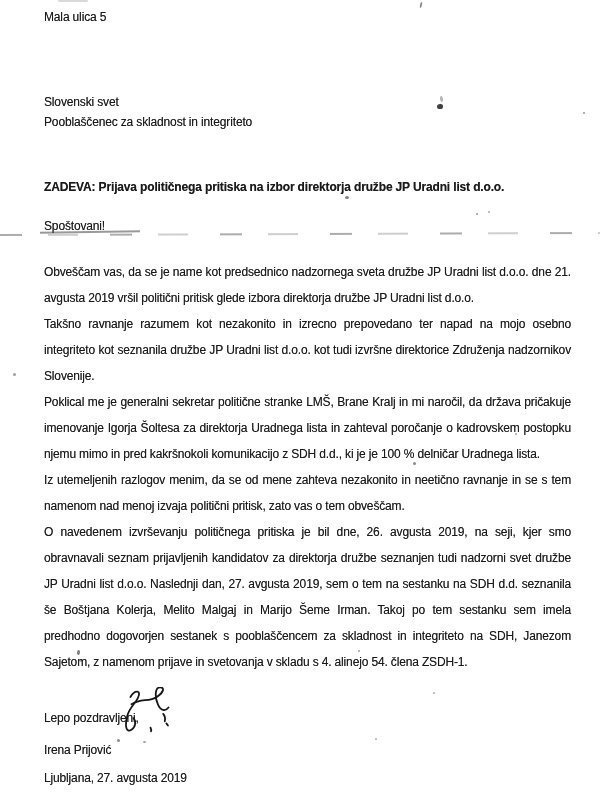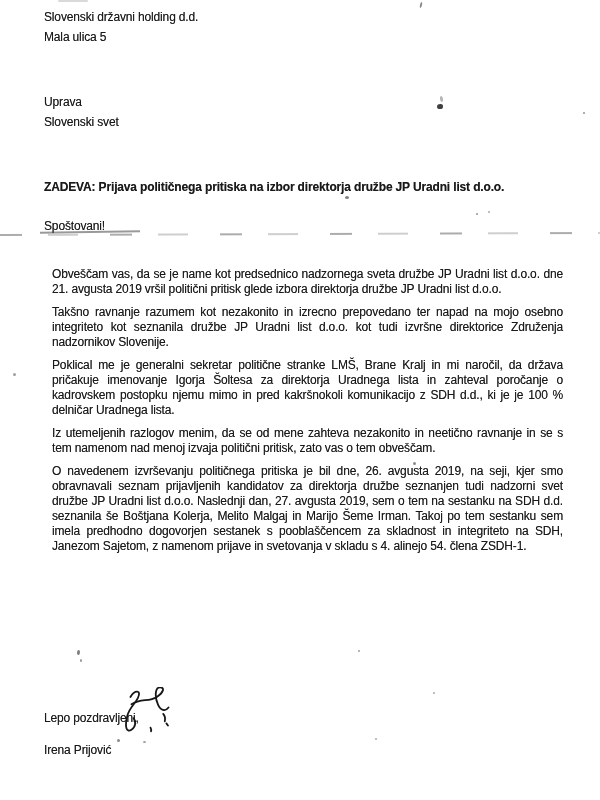--- a/index.html
+++ b/index.html
@@ -29,41 +29,40 @@
       rgba(115,115,115,0.35) 48px 78px,
       rgba(0,0,0,0)       78px 110px);
     transform:rotate(-0.2deg);
   }
   .crease-dash{
     left:40px;top:231px;width:100px;height:1.5px;
     background:rgba(70,70,70,0.55);
     transform:rotate(-1deg);
   }
   .body-text{left:44px;top:259px;width:527px;text-align:justify;}
-  .body-text p{margin:8px;line-height:15px;}
+  .body-text p{margin:0;line-height:26px;}
   .closing{left:44px;top:711px;}
   .signer{left:44px;top:743px;}
   .signature-svg{left:104px;top:687px;width:74px;height:58px;}
   .signature-svg path{fill:none;stroke:#161616;stroke-width:1.7;stroke-linecap:round;}
   .place-date{left:44px;top:771px;}
   .speck{position:absolute;background:#2b2b2b;border-radius:50%;}
 </style>
 </head>
 <body>
 
 <div class="page">
 
   <div class="abs line-block address">
-    <div>Slovenski državni holding d.d.</div>
     <div>Mala ulica 5</div>
   </div>
 
   <div class="abs line-block attention">
-    <div>Uprava</div>
     <div>Slovenski svet</div>
+    <div>Pooblaščenec za skladnost in integriteto</div>
   </div>
 
   <div class="abs subject">ZADEVA: Prijava političnega pritiska na izbor direktorja družbe JP Uradni list d.o.o.</div>
 
   <div class="abs salutation">Spoštovani!</div>
 
   <div class="abs crease-dash"></div>
   <div class="abs crease"></div>
 
   <div class="abs body-text">
@@ -79,20 +78,21 @@
   <div class="abs signer">Irena Prijović</div>
 
   <svg class="abs signature-svg" viewBox="0 0 70 54" xmlns="http://www.w3.org/2000/svg">
     <path d="M25,9 c4,-7 11,-7 7,1 c-3,6 -8,9 -10,17 c-2.5,10 -1,16 4,13 c4,-2.5 4.5,-8 2,-11"></path>
     <path d="M26,16 c9,-6 16,-2 24,-7 c6,-4 8,-9 3,-9 c-5,0 -5,9 -2,16 c2.5,6 7,7 10,3"></path>
     <path d="M56,25 q2.5,3 1.5,7"></path>
     <path d="M44,38 q1,2 0.5,3.5"></path>
     <path d="M59,34 l1.5,2"></path>
   </svg>
 
+  <div class="abs place-date">Ljubljana, 27. avgusta 2019</div>
 
   <div class="speck" style="left:58px;top:0;width:30px;height:2px;opacity:.18;border-radius:1px;"></div>
   <div class="speck" style="left:420px;top:2px;width:2px;height:6px;opacity:.55;transform:rotate(14deg);"></div>
   <div class="speck" style="left:440px;top:96px;width:3px;height:6px;opacity:.35;transform:rotate(-10deg);"></div>
   <div class="speck" style="left:437px;top:104px;width:6px;height:5px;opacity:.9;border-radius:60% 40% 50% 50%;"></div>
   <div class="speck" style="left:583px;top:112px;width:2px;height:2px;opacity:.5;"></div>
   <div class="speck" style="left:345px;top:196px;width:4px;height:3px;opacity:.6;"></div>
   <div class="speck" style="left:476px;top:213px;width:2px;height:2px;opacity:.5;"></div>
   <div class="speck" style="left:488px;top:211px;width:2px;height:2px;opacity:.4;"></div>
   <div class="speck" style="left:13px;top:373px;width:3px;height:3px;opacity:.45;"></div>

